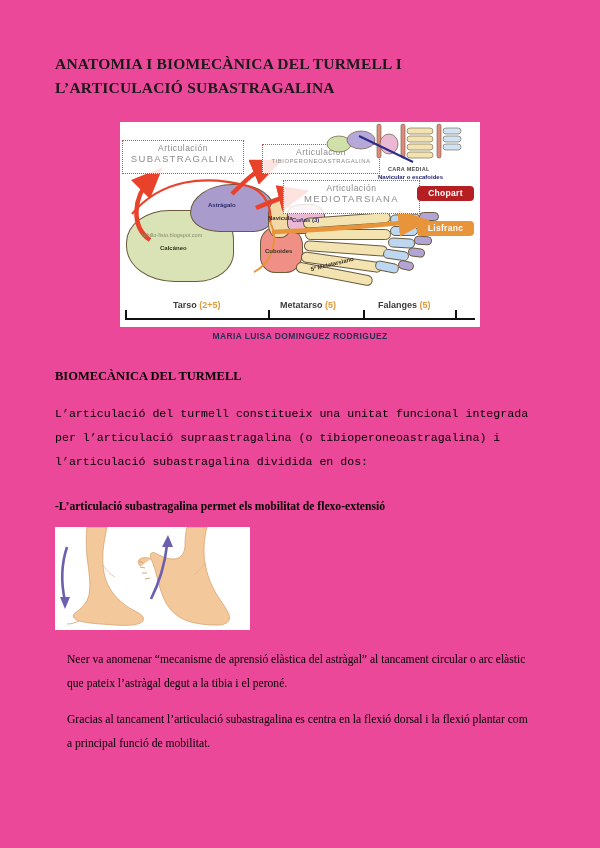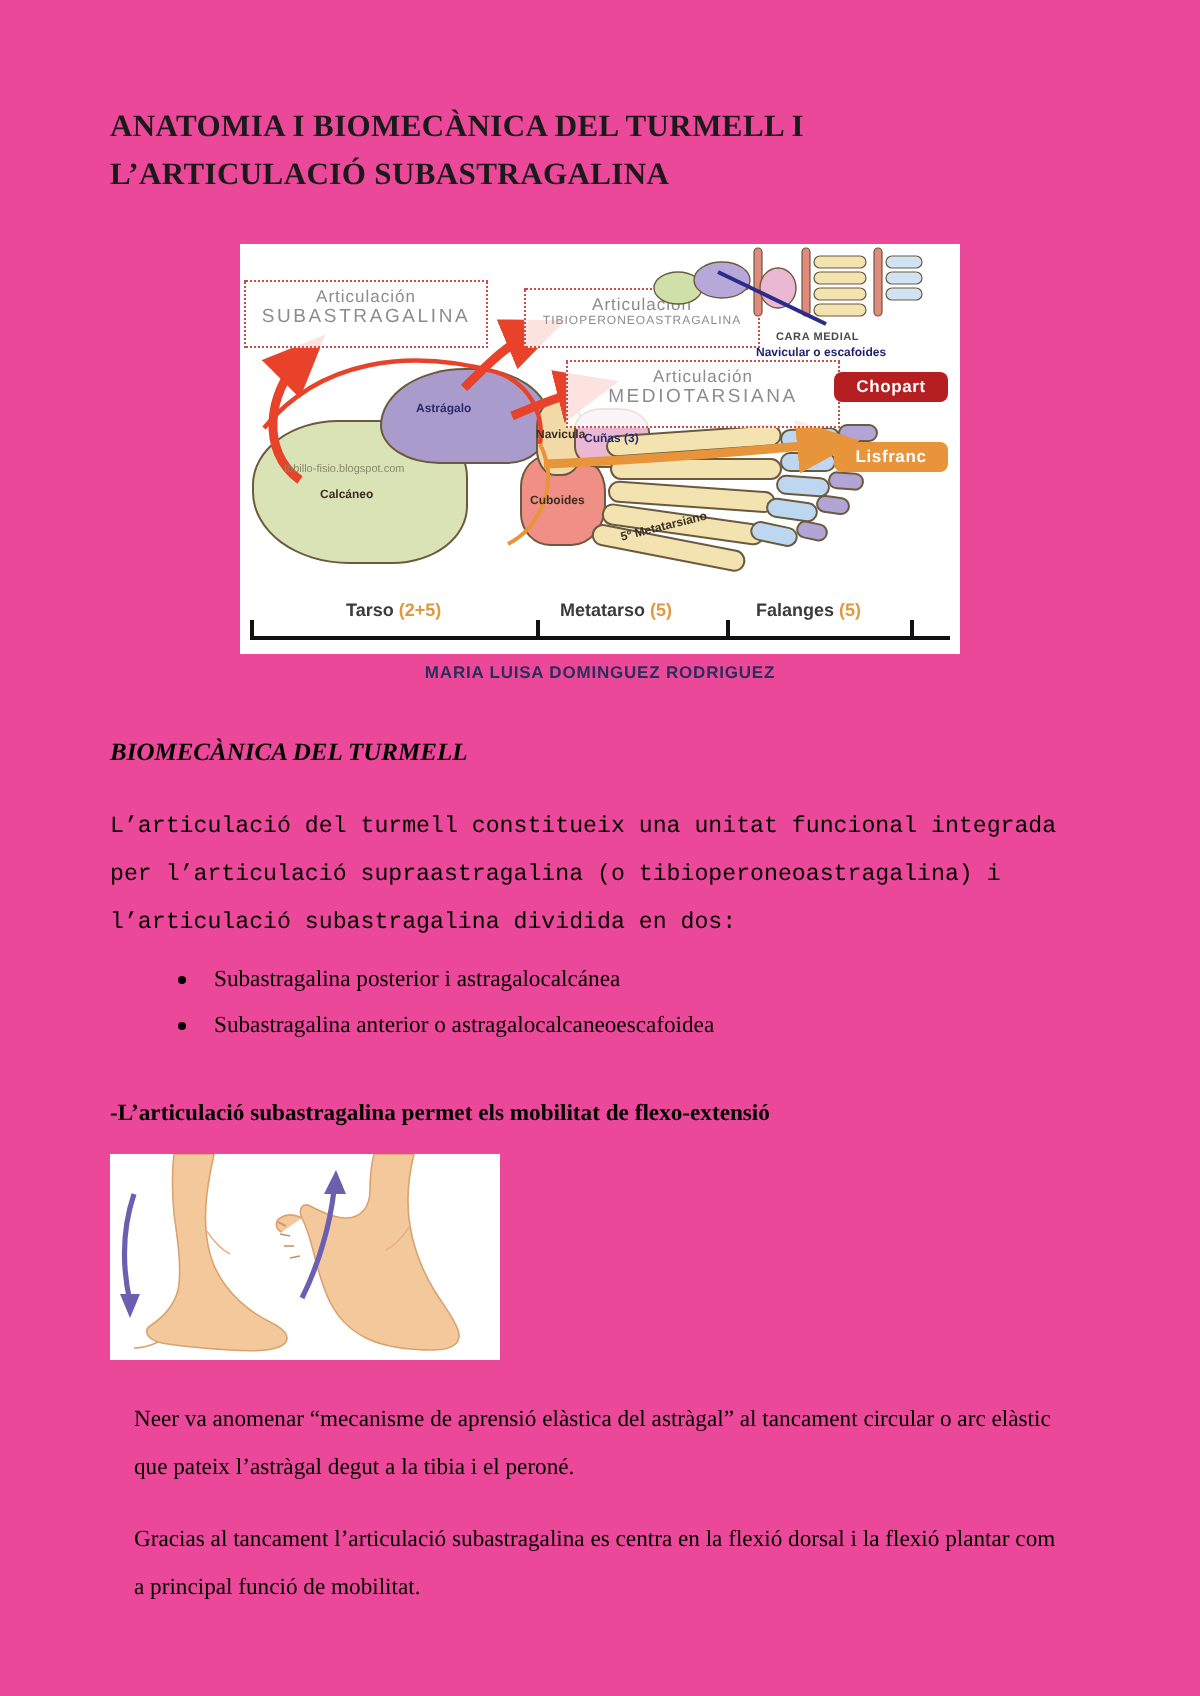--- a/index.html
+++ b/index.html
@@ -205,21 +205,20 @@
     margin-top: 3px;
   }
 
   
   .section-head {
     font-family: "Liberation Serif", serif;
     font-weight: bold;
     font-size: 12.5px;
     margin-top: 28px;
     margin-bottom: 0;
-    font-style: italic;
   }
   p.body {
     font-family: Liberation Mono, monospace;
     font-size: 11.6px;
     line-height: 24px;
     margin: 18px 0 0 0;
     text-align: left;
   }
   ul.bullets {
     margin: 4px 0 0 0;
@@ -390,24 +389,20 @@
 
       <div class="figure-caption">
         <div class="cap1">MARIA LUISA DOMINGUEZ RODRIGUEZ</div>
       </div>
     </div>
 
     <h2 class="section-head">BIOMECÀNICA DEL TURMELL</h2>
 
     <p class="body">L’articulació del turmell constitueix una unitat funcional integrada per l’articulació supraastragalina (o tibioperoneoastragalina) i l’articulació subastragalina dividida en dos:</p>
 
-    <ul class="bullets">
-      <li>Subastragalina posterior i astragalocalcánea</li>
-      <li>Subastragalina anterior o astragalocalcaneoescafoidea</li>
-    </ul>
 
     <p class="lead-bold">-L’articulació subastragalina permet els mobilitat de flexo-extensió</p>
 
     <div class="feet-figure">
       <svg class="feet-svg" width="195" height="103" viewBox="0 0 195 103">
 
         <path d="M52,0 C49,14 47,26 48,38 C49,50 52,58 58,66 C64,74 72,80 80,84
                  C86,87 90,90 88,94 C85,98 74,99 60,98 C44,97 32,96 24,94
                  C18,92 17,88 20,86 C26,82 32,76 34,68 C36,58 34,44 32,30
                  C31,18 31,8 32,0 Z" fill="#f3c89b" stroke="#d9a371" stroke-width="0.8"></path>

